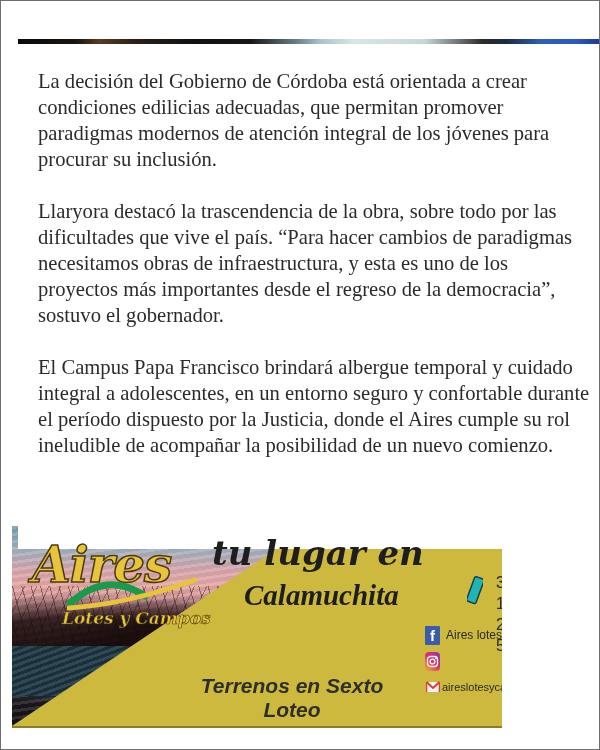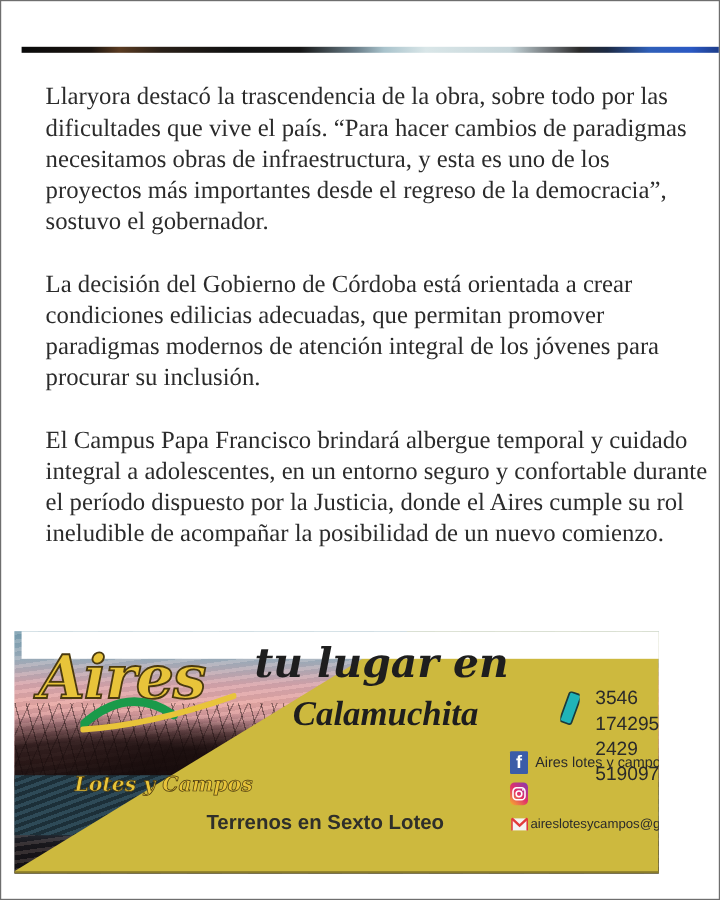--- a/index.html
+++ b/index.html
@@ -20,21 +20,21 @@
         #6b7074 76%, #2a2a2a 80%, #1c2a44 84%, #2f5fb8 90%, #2b59c4 96%, #1d3d8a 100%);
     }
     .article {
       position: absolute; left: 38px; top: 68px; width: 555px;
       color: #2b2b2b; font-size: 20.6px; line-height: 26px;
     }
     .article p { margin: 0 0 26px 0; }
 
     
     .ad {
-      position: absolute; left: 12px; top: 526px; width: 537px; height: 202px;
+      position: absolute; left: 12px; top: 526px; width: 490px; height: 202px;
       overflow: hidden;
       background: linear-gradient(180deg,
         #6f9fb2 0%, #9eb3c0 12%, #d7a7ad 22%, #e7a9a4 30%, #c98f93 38%,
         #b77a7b 46%, #7a4a45 54%, #2a2322 62%, #1d2a33 70%, #253845 78%, #0d0f12 88%, #050506 100%);
     }
     .ad .clouds {
       position: absolute; inset: 0;
       background:
         repeating-linear-gradient(172deg, rgba(255,210,210,0.25) 0 3px, rgba(120,90,110,0.15) 3px 7px);
       opacity: .7;
@@ -68,65 +68,65 @@
       font-family: "DejaVu Serif", serif; font-style: italic; font-weight: bold;
       font-size: 50px; line-height: 50px; letter-spacing: -1px;
       color: #e8c43a; -webkit-text-stroke: 1.5px #4a3a10;
     }
     .brand-swoosh {
       position: absolute; left: 55px; top: 48px; width: 130px; height: 40px;
     }
     .brand-sub {
       position: absolute; left: 50px; top: 82px;
       font-family: "DejaVu Serif", serif; font-style: italic; font-weight: bold;
-      font-size: 17px; color: #e8c43a; margin-top: 36px; -webkit-text-stroke: .6px #4a3a10;
+      font-size: 17px; color: #e8c43a; -webkit-text-stroke: .6px #4a3a10;
     }
     .tagline-1, .tagline-2 {
       position: absolute; font-family: "DejaVu Serif", serif; font-style: italic; font-weight: bold;
       color: #1e1e1e;
     }
     .tagline-1 { left: 200px; top: 12px; font-size: 34px; line-height: 30px; }
     .tagline-2 { left: 232px; top: 52px; font-size: 29px; line-height: 34px; font-family: Liberation Serif, serif; }
 
     .phone-icon { position: absolute; left: 455px; top: 50px; width: 16px; height: 30px; }
     .phones {
       position: absolute; left: 484px; top: 46px;
       font-family: "Liberation Sans", sans-serif; font-size: 16px; line-height: 21px; color: #2a2a2a;
     }
     .escritura {
       position: absolute; left: 95px; top: 120px;
       font-family: "Liberation Sans", sans-serif; font-weight: bold; font-size: 21px;
       color: #e53b45; letter-spacing: .2px;
     }
     .terrenos {
-      position: absolute; left: 160px; top: 148px; width: 240px; text-align: left;
-      font-family: "Liberation Sans", sans-serif; font-weight: bold; 
-      font-size: 17px; line-height: 24px; color: #2f2f2a;
+      position: absolute; left: 160px; top: 148px; width: 240px; text-align: center;
+      font-family: "Liberation Sans", sans-serif; font-weight: bold; font-style: italic;
+      font-size: 21px; line-height: 24px; color: #2f2f2a;
     }
     .social {
       position: absolute; left: 413px; top: 96px;
       font-family: "Liberation Sans", sans-serif; color: #2a2a2a;
     }
     .social-row { display: flex; align-items: center; height: 26px; }
     .social-row .ico { width: 15px; height: 19px; margin-right: 6px; display: inline-flex; align-items: center; justify-content: center; }
     .social-row.fb .txt, .social-row.ig .txt { font-size: 12px; }
     .social-row.mail .txt { font-size: 11px; margin-left: -4px; }
     .fb-ico { background: #3b5ca8; color: #fff; font-weight: bold; font-size: 15px; font-family: "Liberation Sans", sans-serif; border-radius: 1px; }
     .ig-ico { border-radius: 4px; background: linear-gradient(45deg, #f7b32b, #e1306c 50%, #833ab4); }
   </style>
 </head>
 <body>
 
 <div class="page-frame"></div>
 
 <div class="photo-strip"></div>
 
 <div class="article">
+  <p>La decisión del Gobierno de Córdoba está orientada a crear condiciones edilicias adecuadas, que permitan promover paradigmas modernos de atención integral de los jóvenes para procurar su inclusión.</p>
   <p>Llaryora destacó la trascendencia de la obra, sobre todo por las dificultades que vive el país. “Para hacer cambios de paradigmas necesitamos obras de infraestructura, y esta es uno de los proyectos más importantes desde el regreso de la democracia”, sostuvo el gobernador.</p>
-  <p>La decisión del Gobierno de Córdoba está orientada a crear condiciones edilicias adecuadas, que permitan promover paradigmas modernos de atención integral de los jóvenes para procurar su inclusión.</p>
   <p>El Campus Papa Francisco brindará albergue temporal y cuidado integral a adolescentes, en un entorno seguro y confortable durante el período dispuesto por la Justicia, donde el Aires cumple su rol ineludible de acompañar la posibilidad de un nuevo comienzo.</p>
 </div>
 
 <div class="ad">
   <div class="clouds"></div>
   <div class="trees"></div>
   <div class="roof"></div>
   <div class="yellow"></div>
   <div class="white-cover"></div>
 

